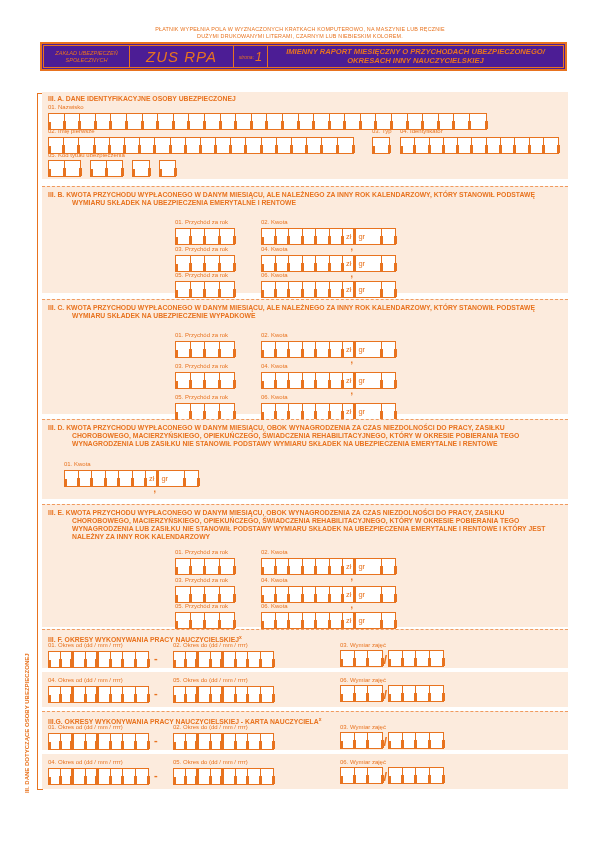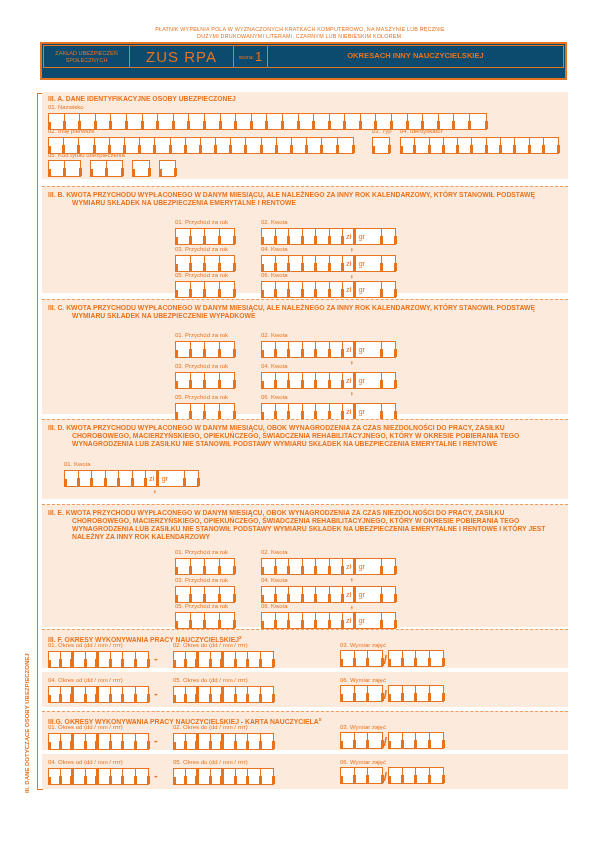--- a/index.html
+++ b/index.html
@@ -10,22 +10,22 @@
   html,body{margin:0;padding:0;}
   body{
     width:600px;height:849px;position:relative;background:#ffffff;
     font-family:"Liberation Sans", sans-serif;color:var(--acc);overflow:hidden;
     -webkit-font-smoothing:antialiased;
   }
   
   .instr{position:absolute;top:26px;left:0;right:0;text-align:center;
     font-size:5.4px;line-height:7px;letter-spacing:.2px;color:var(--acc);}
   
-  .hdr{position:absolute;left:40px;top:42px;width:527px;height:38px;
-    border:2px solid var(--acc);box-sizing:border-box;background:#0c4a6e;}
+  .hdr{position:absolute;left:40px;top:42px;width:527px;height:29px;
+    border:2px solid var(--acc);box-sizing:border-box;background:#4c1d95;font-style:italic;}
   .hdr-in{margin:1px;border:1px solid var(--acc);height:21px;display:flex;align-items:stretch;}
   .hcell{display:flex;flex-direction:column;justify-content:center;align-items:center;
     border-right:1px solid var(--acc);box-sizing:border-box;}
   .hcell:last-child{border-right:none;}
   .h-org{width:86px;font-size:5.6px;line-height:6.5px;text-align:center;}
   .h-code{width:104px;font-size:15px;letter-spacing:1px;}
   .h-page{width:34px;flex-direction:row;gap:1px;align-items:center;}
   .h-page .pl{font-size:5px;}
   .h-page .pn{font-size:13px;}
   .h-title{flex:1;font-size:7.6px;font-weight:bold;line-height:8.5px;text-align:center;}
@@ -75,20 +75,21 @@
     <div class="hcell h-org">
       <div>ZAKŁAD UBEZPIECZEŃ</div>
       <div>SPOŁECZNYCH</div>
     </div>
     <div class="hcell h-code">ZUS RPA</div>
     <div class="hcell h-page">
       <span class="pl">strona:</span>
       <span class="pn">1</span>
     </div>
     <div class="hcell h-title">
+      <div>IMIENNY RAPORT MIESIĘCZNY O PRZYCHODACH UBEZPIECZONEGO/</div>
       <div>OKRESACH INNY NAUCZYCIELSKIEJ</div>
     </div>
   </div>
 </div>
 
 <div class="bracket"></div>
 <div class="vlabel">III. DANE DOTYCZĄCE OSOBY UBEZPIECZONEJ</div>
 
 <div class="sec" style="top:92px;height:87px;">
   <div class="stitle" style="top:3px;padding-left:0;text-indent:0;">III. A. DANE IDENTYFIKACYJNE OSOBY UBEZPIECZONEJ</div>

